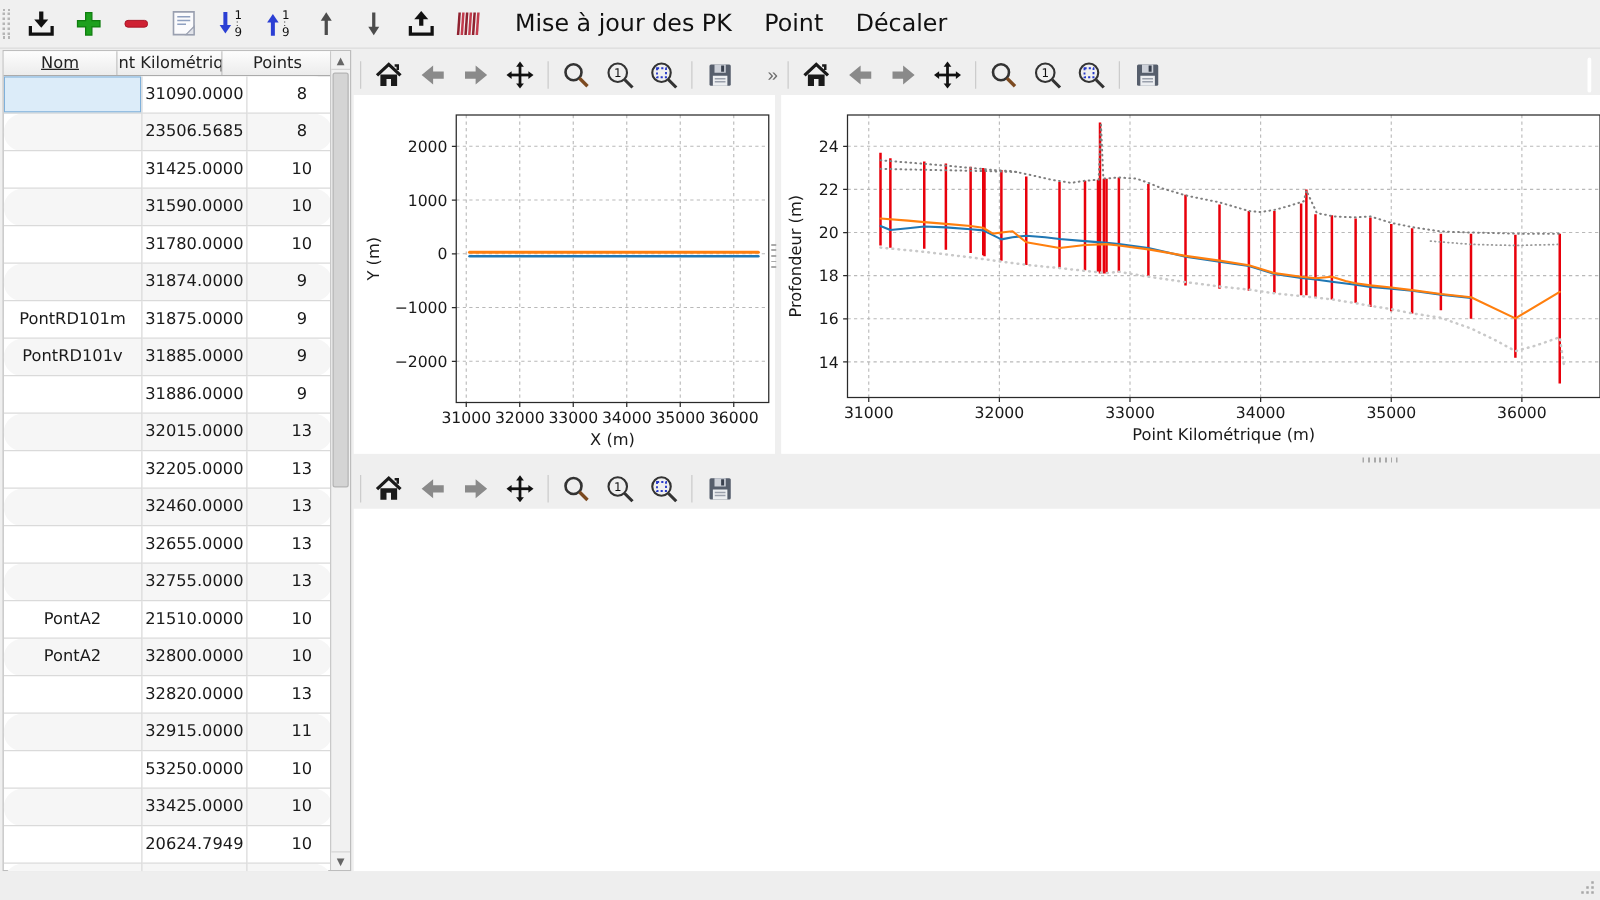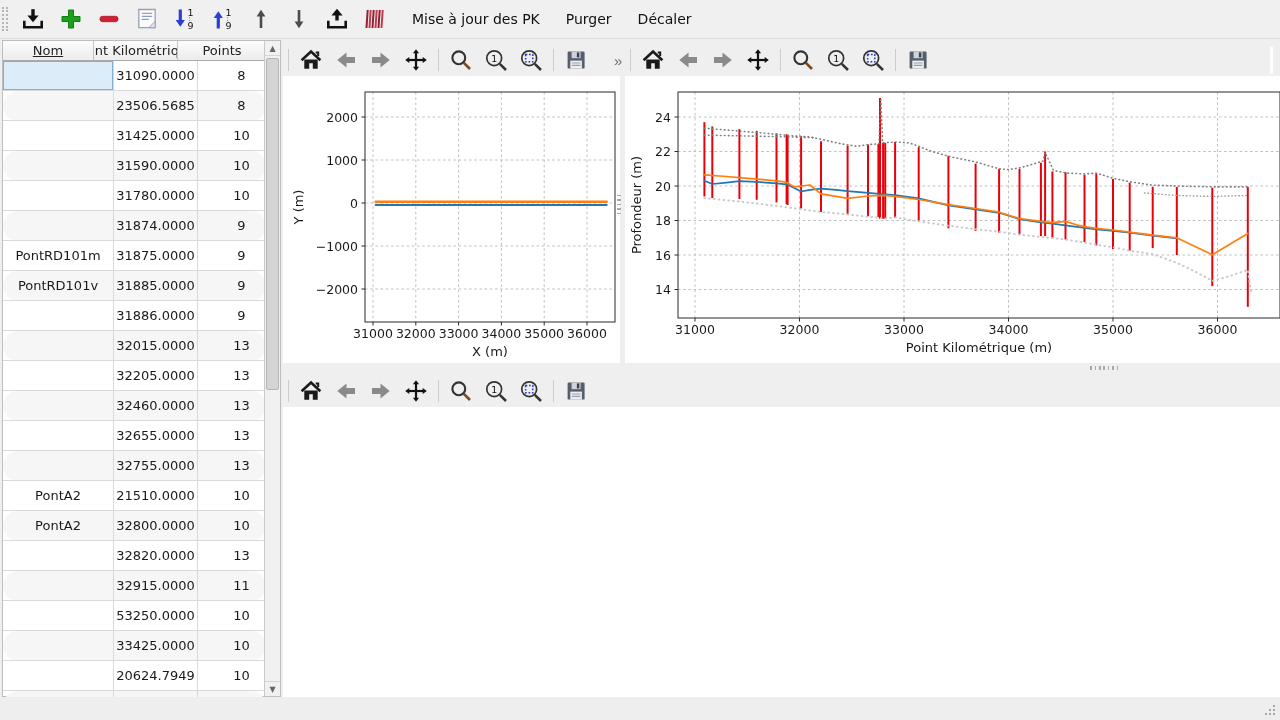--- a/index.html
+++ b/index.html
@@ -4,21 +4,21 @@
 <style>
   * { margin:0; padding:0; box-sizing:border-box; }
   html,body { width:1280px; height:720px; overflow:hidden; }
   body { font-family:"DejaVu Sans","Liberation Sans",sans-serif; font-size:13px; color:#1a1a1a; background:#efefef; }
   .app { position:relative; width:1280px; height:720px; background:#efefef; }
 
   
   .toolbar-top { position:absolute; left:0; top:0; width:1280px; height:39px; background:#f0f0f0; border-bottom:1px solid #dcdcdc; display:flex; align-items:center; }
   .tb-handle { width:6px; height:24px; margin:0 6px 0 2px; border-left:2px dotted #b5b5b5; border-right:2px dotted #b5b5b5; }
   .tbtn { width:34px; height:32px; border:none; background:transparent; display:flex; align-items:center; justify-content:center; margin:0 2px; }
-  .taction { border:none; background:transparent; font-family:inherit; font-size:14px; color:#111; padding:6px 10px; margin:0 3px; }
+  .taction { border:none; background:transparent; font-family:inherit; font-size:19px; color:#111; padding:6px 10px; margin:0 3px; }
   .taction:first-of-type { margin-left:8px; }
 
   
   .table-panel { position:absolute; left:2px; top:40px; width:279px; height:657px; background:#fff; border:1px solid #bdbdbd; }
   .thead { display:flex; height:20px; background:linear-gradient(#fdfdfd,#ececec); border-bottom:1px solid #ababab; }
   .hcell { display:flex; align-items:center; justify-content:center; font-size:13px; color:#222; border-right:1px solid #c3c3c3; overflow:hidden; white-space:nowrap; flex:none; }
   .hcell.c0 { width:91px;text-decoration:underline; } .hcell.c1 { width:84px; } .hcell.c2 { width:88px; border-right:none; }
   .tbody { position:absolute; left:0; top:20px; width:263px; height:636px; overflow:hidden; }
   .trow { display:flex; height:30px; background:#ffffff;border-radius:15px; }
   .trow.alt { background:#f6f6f6; }
@@ -149,21 +149,21 @@
                 <rect x="11" y="4" width="2" height="18" fill="#8f2230"></rect>
                 <rect x="14" y="4" width="2" height="18" fill="#c33b4d"></rect>
                 <rect x="17" y="4" width="2" height="18" fill="#8f2230"></rect>
                 <rect x="20" y="4" width="2" height="18" fill="#c33b4d"></rect>
               </g>
             </svg>
           </span>
         </button>
       </span>
     <button class="taction">Mise à jour des PK</button>
-    <button class="taction">Purger</button>
+    <button class="taction">Point</button>
     <button class="taction">Décaler</button>
   </div>
 
   <div class="table-panel">
     <div class="thead">
       <div class="hcell c0">Nom</div>
       <div class="hcell c1">Point Kilométrique</div>
       <div class="hcell c2">Points</div>
     </div>
     <div class="tbody" id="tbody">

